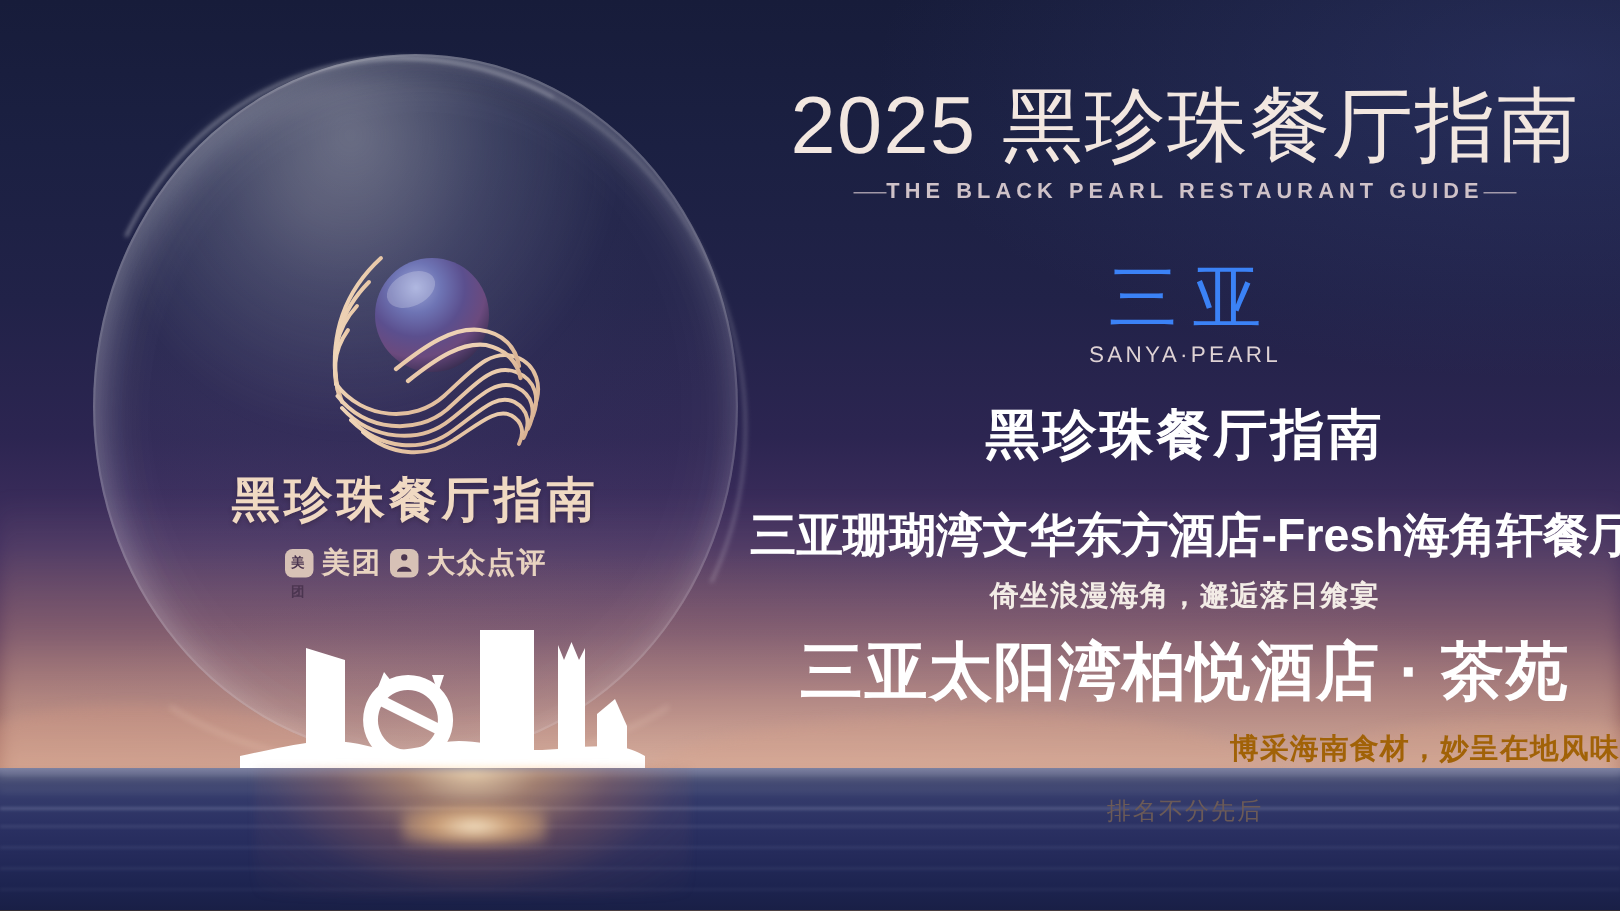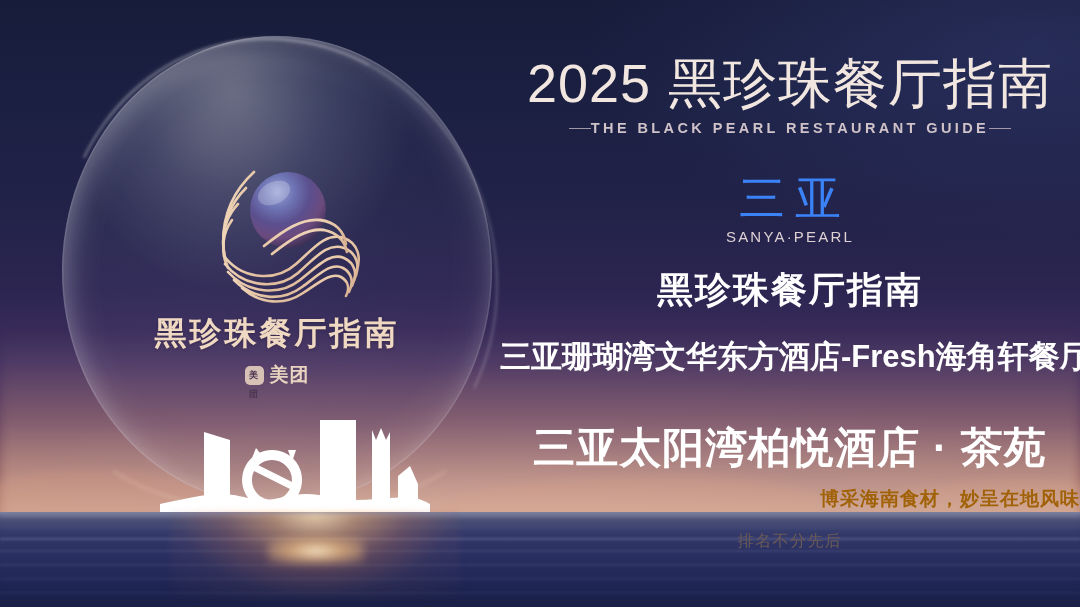--- a/index.html
+++ b/index.html
@@ -403,20 +403,29 @@
     </g>
   </svg>
 
   <div class="brandline">黑珍珠餐厅指南</div>
 
   <div class="badges">
     <span class="badge">
       <span class="chip">美团</span>
       <span>美团</span>
     </span>
+    <span class="badge">
+      <span class="chip">
+        <svg viewBox="0 0 19 19" width="19" height="19" style="display:block">
+          <circle cx="9.5" cy="5.6" r="2.1" fill="#4b3550"></circle>
+          <path d="M4.6 15.2 C5.4 10.8 13.6 10.8 14.4 15.2 Z" fill="#4b3550"></path>
+        </svg>
+      </span>
+      <span>大众点评</span>
+    </span>
   </div>
 
   <svg class="skyline" viewBox="0 0 270 100">
     <g fill="#ffffff">
 
       <path d="M44 18 L70 26 L70 88 L44 88 Z"></path>
 
       <path d="M112 36 a30 30 0 1 0 0.1 0 Z M112 46 a20 20 0 1 1 -0.1 0 Z" fill-rule="evenodd"></path>
       <path d="M92 48 L136 70 L132 76 L88 54 Z"></path>
       <path d="M96 34 L104 44 L92 44 Z"></path>
@@ -455,20 +464,21 @@
       <span>THE BLACK PEARL RESTAURANT GUIDE</span>
       <span class="dash"></span>
     </div>
 
     <div class="city-zh">三亚</div>
     <div class="city-en">SANYA·PEARL</div>
 
     <div class="section-title">黑珍珠餐厅指南</div>
 
     <div class="rest-name n1">三亚珊瑚湾文华东方酒店-Fresh海角轩餐厅</div>
+    <div class="rest-tag t1">倚坐浪漫海角，邂逅落日飨宴</div>
 
     <div class="rest-name n2">三亚太阳湾柏悦酒店 · 茶苑</div>
     <div class="rest-tag t2">博采海南食材，妙呈在地风味</div>
 
     <div class="footnote">排名不分先后</div>
   </div>
 
 </div>
 
 </body></html>

